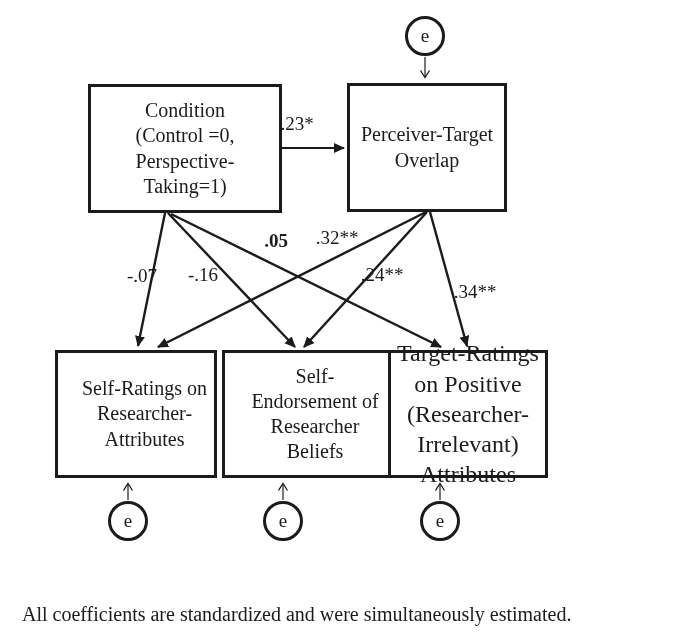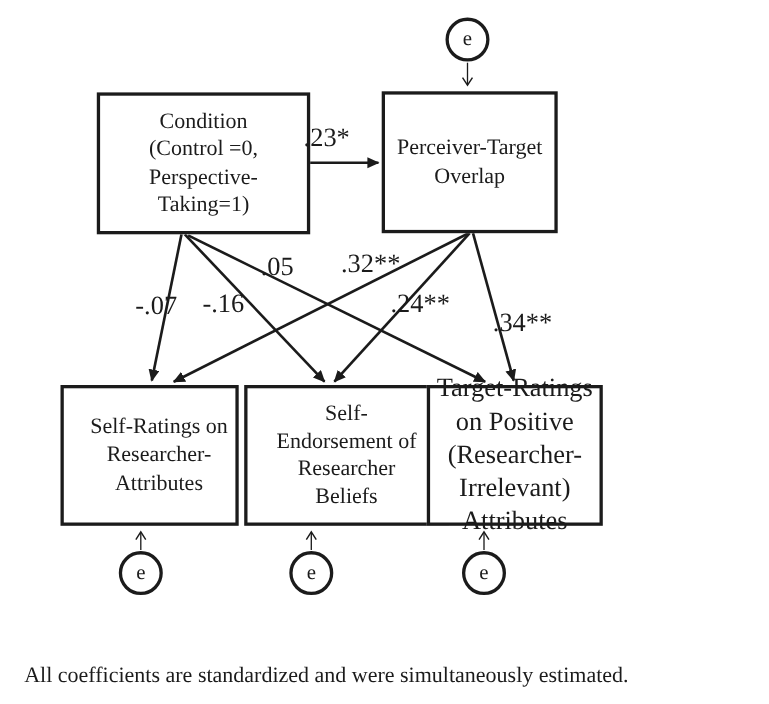--- a/index.html
+++ b/index.html
@@ -12,21 +12,21 @@
     position:absolute;box-sizing:border-box;border:3px solid #1b1b1b;background:#fff;
     display:flex;align-items:center;justify-content:center;text-align:center;
     white-space:pre-line;font-size:20px;line-height:1.26;
   }
   .ecirc{
     position:absolute;box-sizing:border-box;width:40px;height:40px;border-radius:50%;
     border:3px solid #1b1b1b;background:#fff;display:flex;align-items:center;justify-content:center;
     font-size:19px;
   }
   .coef{
-    position:absolute;transform:translate(-50%,0);font-size:24px;white-space:nowrap;
+    position:absolute;transform:translate(-50%,0);font-size:19px;white-space:nowrap;
     background:transparent;
   }
   .caption{position:absolute;left:22px;top:543px;font-size:20px;line-height:28.5px;white-space:pre;}
   .cap-line{white-space:pre;}
 </style>
 </head>
 <body>
 
 <div id="canvas">
 
@@ -78,21 +78,21 @@
 Attributes</div>
 
   <div class="ecirc" style="left:405px;top:16px;">e</div>
   <div class="ecirc" style="left:108px;top:501px;">e</div>
   <div class="ecirc" style="left:263px;top:501px;">e</div>
   <div class="ecirc" style="left:420px;top:501px;">e</div>
 
   <div class="coef" style="left:297px;top:113px;">.23*</div>
   <div class="coef" style="left:130px;top:265px;margin-left:12px;">-.07</div>
   <div class="coef" style="left:203px;top:264px;text-align:right;">-.16</div>
-  <div class="coef" style="left:252px;top:230px;">.05</div>
+  <div class="coef" style="left:276px;top:230px;font-weight:bold;">.05</div>
   <div class="coef" style="left:337px;top:227px;">.32**</div>
   <div class="coef" style="left:382px;top:264px;">.24**</div>
   <div class="coef" style="left:475px;top:281px;">.34**</div>
 
   <div class="caption">
     <div class="cap-line">All coefficients are standardized and were simultaneously estimated.</div>
     
     
   </div>
 

